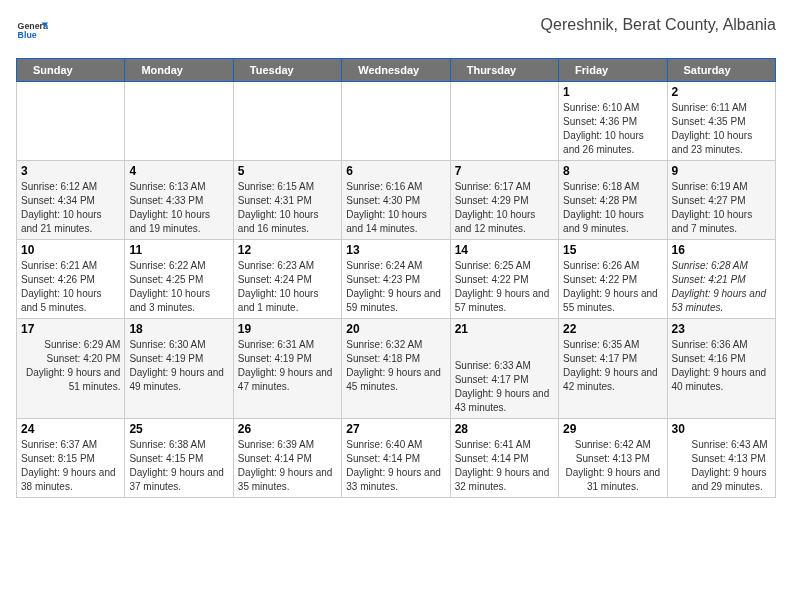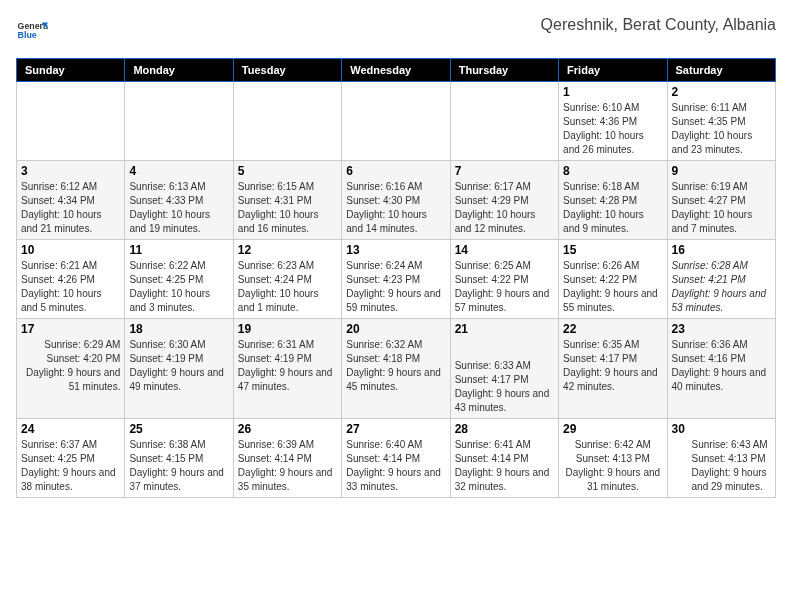--- a/index.html
+++ b/index.html
@@ -36,23 +36,23 @@
     .calendar-subtitle {
       font-size: 16px;
       color: #444;
     }
     table {
       width: 100%;
       border-collapse: collapse;
       font-size: 10px;
     }
     thead tr th {
-      background: #000000;
+      background: #737373;
       color: #fff;
-      padding: 5px 8px;
+      padding: 5px 16px;
       text-align: left;
       font-size: 11px;
       font-weight: bold;
       border: 1px solid #1565c0;
     }
     tbody tr td {
       border: 1px solid #ccc;
       vertical-align: top;
       padding: 3px 4px;
       width: 108px;
@@ -255,21 +255,21 @@
           <div class="day-number">23</div>
           <div class="day-info" style="white-space: pre-line;">Sunrise: 6:36 AM
 Sunset: 4:16 PM
 Daylight: 9 hours and 40 minutes.</div>
         </td>
       </tr>
       <tr>
         <td>
           <div class="day-number">24</div>
           <div class="day-info" style="white-space: pre-line;">Sunrise: 6:37 AM
-Sunset: 4:25 PM
+Sunset: 8:15 PM
 Daylight: 9 hours and 38 minutes.</div>
         </td>
         <td>
           <div class="day-number">25</div>
           <div class="day-info" style="white-space: pre-line;">Sunrise: 6:38 AM
 Sunset: 4:15 PM
 Daylight: 9 hours and 37 minutes.</div>
         </td>
         <td>
           <div class="day-number">26</div>

